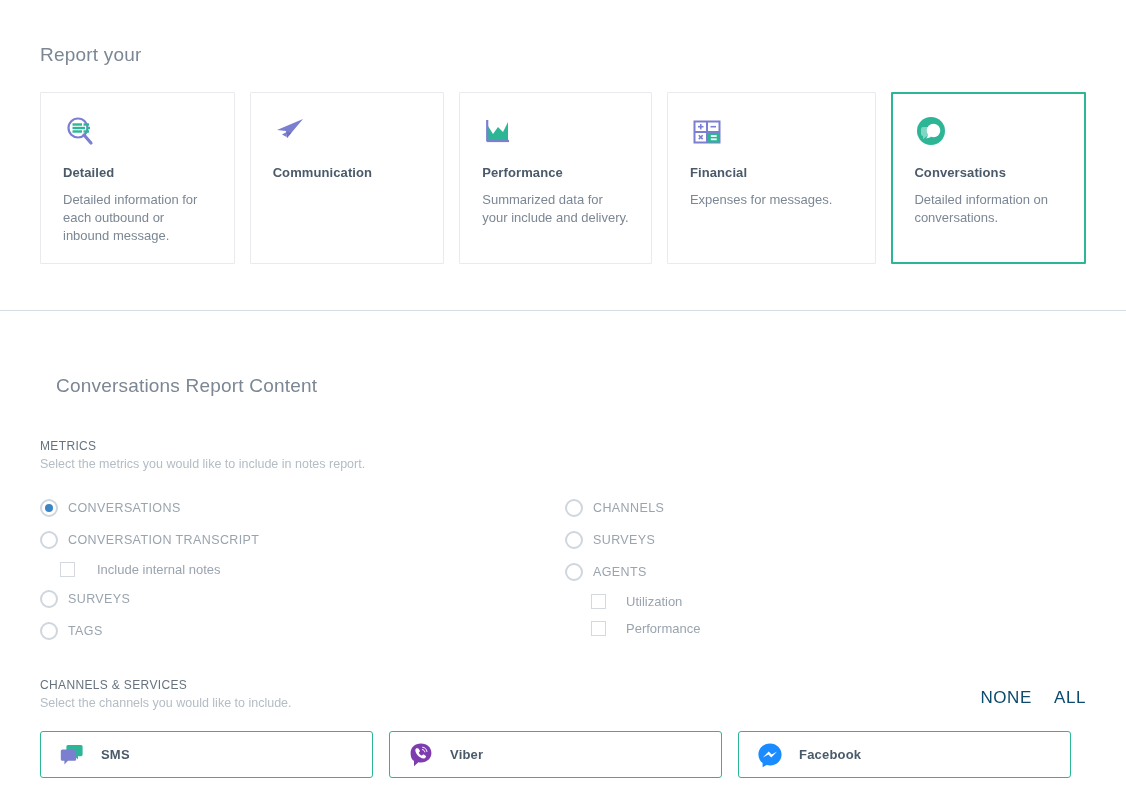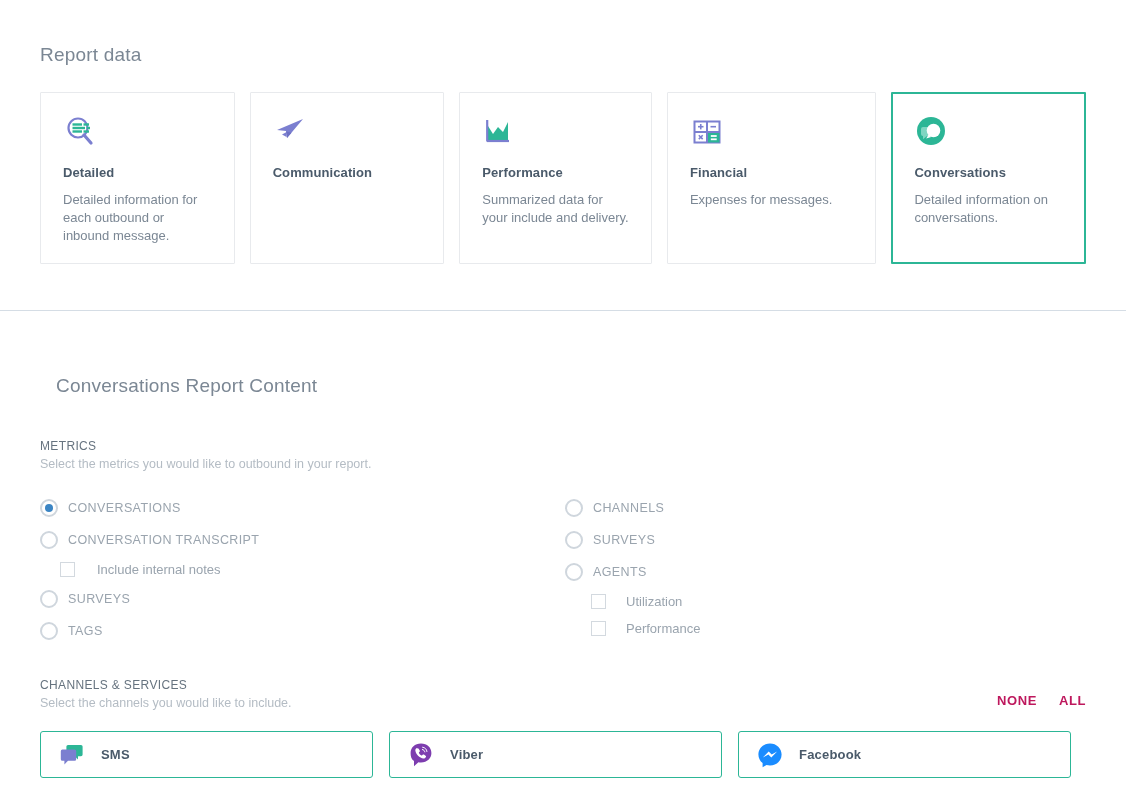--- a/index.html
+++ b/index.html
@@ -174,24 +174,24 @@
     align-items: flex-end;
     justify-content: space-between;
     margin-top: 31px;
   }
   .channels-actions {
     display: flex;
     gap: 22px;
     padding-bottom: 2px;
   }
   .link-action {
-    font-size: 13px;
-    color: #be185d;
+    font-size: 17px;
+    color: #0c4a6e;
     letter-spacing: 0.6px;
-    font-weight: bold;
+    font-weight: normal;
     cursor: pointer;
   }
 
   .channel-row {
     display: flex;
     gap: 16px;
     margin-top: 21px;
   }
   .channel-card {
     width: 333px;
@@ -218,21 +218,21 @@
     font-size: 13px;
     font-weight: bold;
     color: #4a5a6a;
     letter-spacing: 0.2px;
   }
 </style>
 </head>
 <body>
 
 <div class="section-report-type">
-  <h1 class="page-heading">Report data</h1>
+  <h1 class="page-heading">Report your</h1>
 
   <div class="card-row">
 
     <div class="type-card w-detailed">
       <div class="card-icon">
         <svg width="34" height="34" viewBox="0 0 34 34">
           <circle cx="15" cy="13" r="9.5" fill="none" stroke="#7b7fd0" stroke-width="2.2"></circle>
           <line x1="9.5" y1="9.5" x2="19" y2="9.5" stroke="#2cb696" stroke-width="2.4"></line>
           <line x1="9.5" y1="13" x2="22" y2="13" stroke="#2cb696" stroke-width="2.4"></line>
           <line x1="9.5" y1="16.5" x2="19" y2="16.5" stroke="#2cb696" stroke-width="2.4"></line>
@@ -304,21 +304,21 @@
 
   </div>
 </div>
 
 <div class="divider"></div>
 
 <div class="section-content">
   <h2 class="content-heading">Conversations Report Content</h2>
 
   <div class="sub-label">METRICS</div>
-  <div class="sub-hint">Select the metrics you would like to outbound in your report.</div>
+  <div class="sub-hint">Select the metrics you would like to include in notes report.</div>
 
   <div class="metrics-grid">
 
     <div class="metrics-col-left">
       <div class="opt-row">
         <span class="radio checked"></span>
         <span class="opt-label">CONVERSATIONS</span>
       </div>
       <div class="opt-row">
         <span class="radio"></span>

